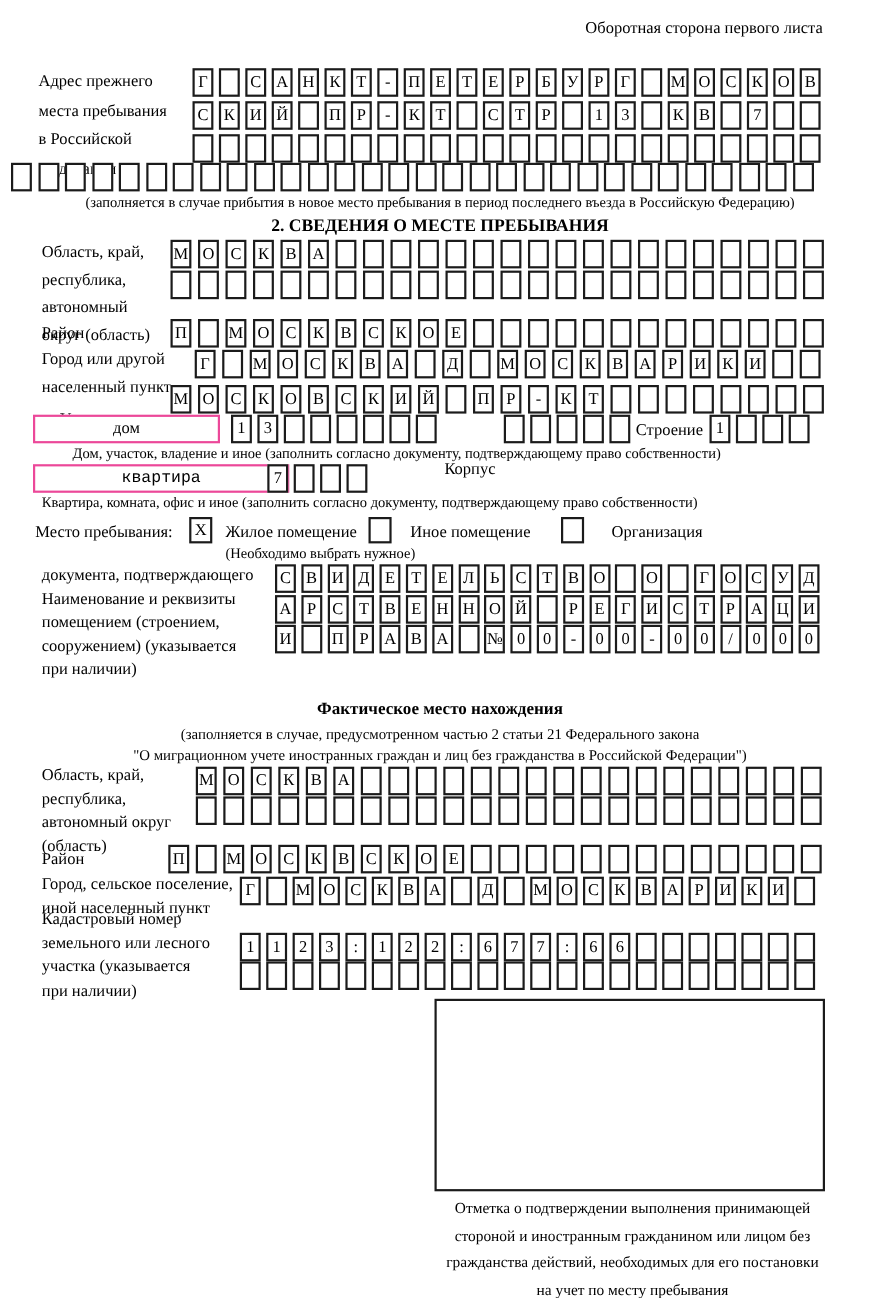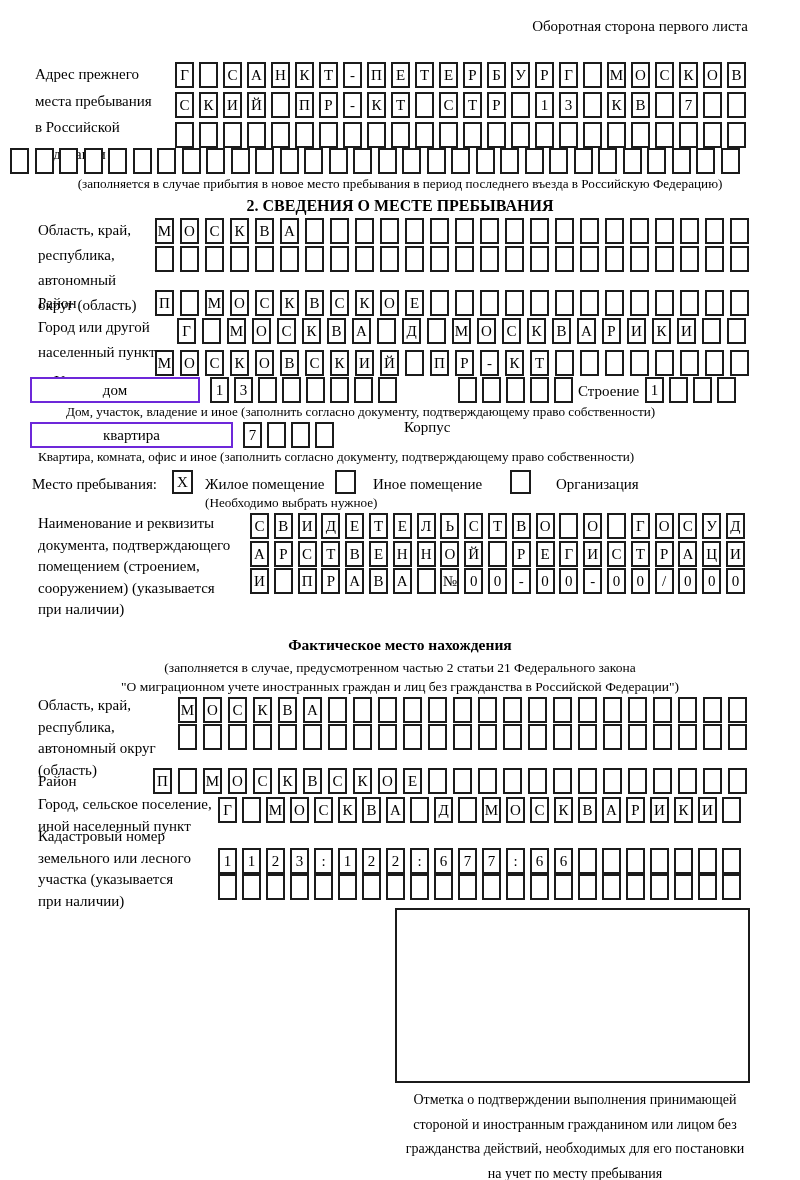--- a/index.html
+++ b/index.html
@@ -13,21 +13,21 @@
   .lbl{font-size:15px;line-height:25px;white-space:nowrap;}
   .lbl-tight{line-height:21.5px;}
   .cellrow{white-space:nowrap;}
   .cell{
     display:inline-block;box-sizing:border-box;width:19px;height:26px;
     border:2px solid #1b1b1b;margin-right:var(--g,5px);
     text-align:center;font-size:15px;line-height:22px;vertical-align:top;
     background:#fff;
   }
   .widebox{
-    box-sizing:border-box;height:26px;border:2px solid #6d28d9;
+    box-sizing:border-box;height:26px;border:2px solid #ec4899;
     text-align:center;font-size:15px;line-height:22px;background:#fff;
   }
   .cb{
     display:inline-block;box-sizing:border-box;width:21px;height:24px;
     border:2px solid #1b1b1b;text-align:center;font-size:15px;line-height:20px;
     background:#fff;
   }
   .caption{font-size:13.2px;white-space:nowrap;}
   .center{text-align:center;}
   .title{font-size:16px;font-weight:bold;}
@@ -76,36 +76,36 @@
 <div class="abs cellrow" style="left:155px;top:350px;--g:6px;"><span class="cell">М</span><span class="cell">О</span><span class="cell">С</span><span class="cell">К</span><span class="cell">О</span><span class="cell">В</span><span class="cell">С</span><span class="cell">К</span><span class="cell">И</span><span class="cell">Й</span><span class="cell"></span><span class="cell">П</span><span class="cell">Р</span><span class="cell">-</span><span class="cell">К</span><span class="cell">Т</span><span class="cell"></span><span class="cell"></span><span class="cell"></span><span class="cell"></span><span class="cell"></span><span class="cell"></span><span class="cell"></span><span class="cell"></span></div>
 
 <div class="abs widebox" style="left:30px;top:377px;width:170px;">дом</div>
 <div class="abs cellrow" style="left:210px;top:377px;--g:5px;"><span class="cell">1</span><span class="cell">3</span><span class="cell"></span><span class="cell"></span><span class="cell"></span><span class="cell"></span><span class="cell"></span><span class="cell"></span></div>
 <div class="abs lbl" style="left:404px;top:379px;margin-top:36px;">Корпус</div>
 <div class="abs cellrow" style="left:458px;top:377px;--g:5px;"><span class="cell"></span><span class="cell"></span><span class="cell"></span><span class="cell"></span><span class="cell"></span></div>
 <div class="abs lbl" style="left:578px;top:379px;text-align:right;">Строение</div>
 <div class="abs cellrow" style="left:645px;top:377px;--g:5px;"><span class="cell">1</span><span class="cell"></span><span class="cell"></span><span class="cell"></span></div>
 <div class="abs caption" style="left:38px;top:404px;margin-left:28px;">Дом, участок, владение и иное (заполнить согласно документу, подтверждающему право собственности)</div>
 
-<div class="abs widebox" style="left:30px;top:422px;width:203px;">квартира</div>
+<div class="abs widebox" style="left:30px;top:422px;width:233px;font-family:Liberation Mono, monospace;">квартира</div>
 <div class="abs cellrow" style="left:243px;top:422px;--g:5px;"><span class="cell">7</span><span class="cell"></span><span class="cell"></span><span class="cell"></span></div>
 <div class="abs caption" style="left:38px;top:449px;">Квартира, комната, офис и иное (заполнить согласно документу, подтверждающему право собственности)</div>
 
 <div class="abs lbl" style="left:32px;top:472px;">Место пребывания:</div>
 <span class="abs cb" style="left:172px;top:470px;">X</span>
 <div class="abs lbl" style="left:205px;top:472px;">Жилое помещение</div>
 <span class="abs cb" style="left:335px;top:470px;"></span>
 <div class="abs lbl" style="left:373px;top:472px;">Иное помещение</div>
 <span class="abs cb" style="left:510px;top:470px;"></span>
 <div class="abs lbl" style="left:556px;top:472px;">Организация</div>
 <div class="abs caption" style="left:205px;top:495px;">(Необходимо выбрать нужное)</div>
 
 <div class="abs lbl lbl-tight" style="left:38px;top:513px;">
+    <div>документа, подтверждающего</div>
     <div>Наименование и реквизиты</div>
-    <div>документа, подтверждающего</div>
     <div>помещением (строением,</div>
     <div>сооружением) (указывается</div>
     <div>при наличии)</div>
   </div>
 <div class="abs cellrow" style="left:250px;top:513px;--g:4.8px;"><span class="cell">С</span><span class="cell">В</span><span class="cell">И</span><span class="cell">Д</span><span class="cell">Е</span><span class="cell">Т</span><span class="cell">Е</span><span class="cell">Л</span><span class="cell">Ь</span><span class="cell">С</span><span class="cell">Т</span><span class="cell">В</span><span class="cell">О</span><span class="cell"></span><span class="cell">О</span><span class="cell"></span><span class="cell">Г</span><span class="cell">О</span><span class="cell">С</span><span class="cell">У</span><span class="cell">Д</span></div>
 <div class="abs cellrow" style="left:250px;top:541px;--g:4.8px;"><span class="cell">А</span><span class="cell">Р</span><span class="cell">С</span><span class="cell">Т</span><span class="cell">В</span><span class="cell">Е</span><span class="cell">Н</span><span class="cell">Н</span><span class="cell">О</span><span class="cell">Й</span><span class="cell"></span><span class="cell">Р</span><span class="cell">Е</span><span class="cell">Г</span><span class="cell">И</span><span class="cell">С</span><span class="cell">Т</span><span class="cell">Р</span><span class="cell">А</span><span class="cell">Ц</span><span class="cell">И</span></div>
 <div class="abs cellrow" style="left:250px;top:568px;--g:4.8px;"><span class="cell">И</span><span class="cell"></span><span class="cell">П</span><span class="cell">Р</span><span class="cell">А</span><span class="cell">В</span><span class="cell">А</span><span class="cell"></span><span class="cell">№</span><span class="cell">0</span><span class="cell">0</span><span class="cell">-</span><span class="cell">0</span><span class="cell">0</span><span class="cell">-</span><span class="cell">0</span><span class="cell">0</span><span class="cell">/</span><span class="cell">0</span><span class="cell">0</span><span class="cell">0</span></div>
 
 <div class="abs title center" style="left:0;top:636px;width:800px;font-size:15.5px;">Фактическое место нахождения</div>
 <div class="abs subtitle center" style="left:0;top:658px;width:800px;">

